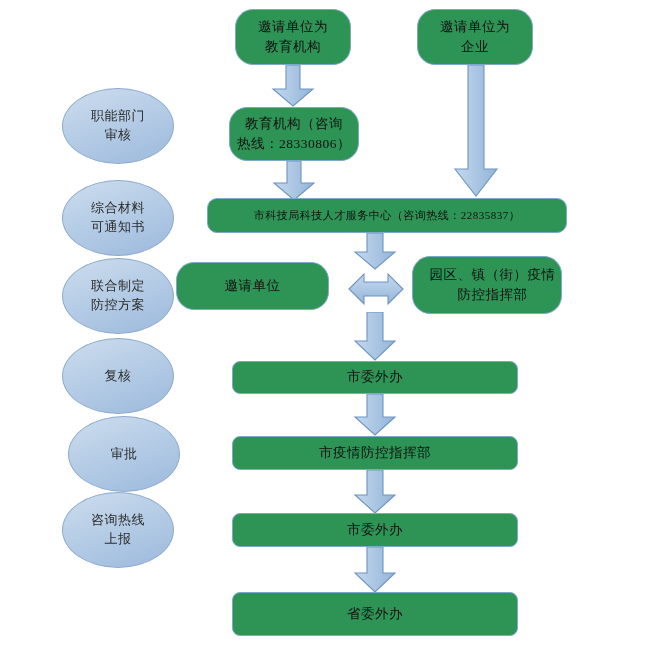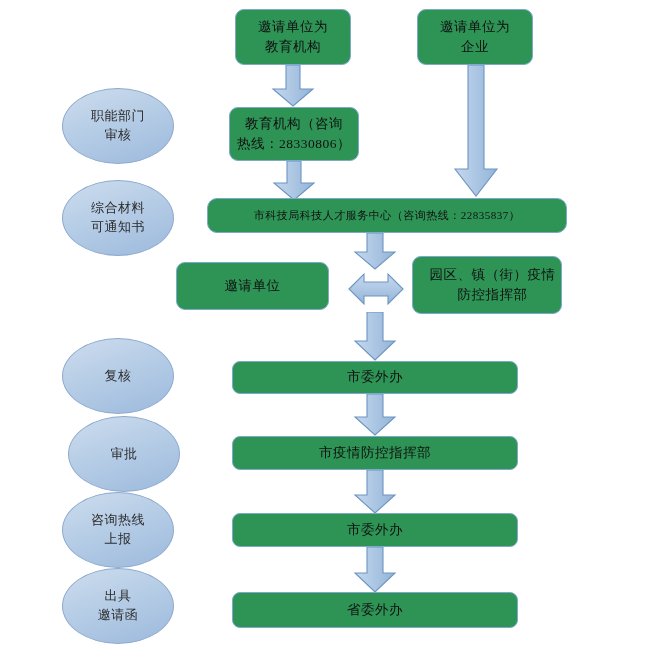--- a/index.html
+++ b/index.html
@@ -42,21 +42,21 @@
     letter-spacing: 0.5px;
     color: #2b2b2b;
   }
   .ellipse span { display: block; white-space: nowrap; }
 
   
   .gbox {
     position: absolute;
     background: #2e9456;
     border: 1px solid #7fa8cd;
-    border-radius: 9px;
+    border-radius: 18px;
     box-sizing: border-box;
     display: flex;
     flex-direction: column;
     align-items: center;
     justify-content: center;
     text-align: center;
     color: #101010;
     font-size: 13.5px;
     line-height: 1.5;
     letter-spacing: 0.5px;
@@ -81,38 +81,38 @@
   <div class="ellipse" style="left:62px; top:88px;">
     <span>职能部门</span>
     <span>审核</span>
   </div>
 
   <div class="ellipse" style="left:62px; top:180px;">
     <span>综合材料</span>
     <span>可通知书</span>
   </div>
 
+  <div class="ellipse" style="left:62px; top:258px;">
+    <span>联合制定</span>
+    <span>防控方案</span>
+  </div>
 
   <div class="ellipse" style="left:62px; top:338px;">
     <span>复核</span>
   </div>
 
   <div class="ellipse" style="left:68px; top:416px;">
     <span>审批</span>
   </div>
 
   <div class="ellipse" style="left:62px; top:492px;">
     <span>咨询热线</span>
     <span>上报</span>
   </div>
 
-  <div class="ellipse" style="left:62px; top:568px;">
-    <span>出具</span>
-    <span>邀请函</span>
-  </div>
 
   <div class="gbox" style="left:235px; top:9px; width:116px; height:56px;">
     <span>邀请单位为</span>
     <span>教育机构</span>
   </div>
 
   <div class="gbox" style="left:417px; top:9px; width:116px; height:56px;">
     <span>邀请单位为</span>
     <span>企业</span>
   </div>
@@ -215,17 +215,17 @@
   <div class="gbox bar" style="left:232px; top:513px; width:286px; height:34px;">
     <span>市委外办</span>
   </div>
 
   <div class="arrow-down" style="left:353px; top:547px;">
     <svg width="44" height="46" viewBox="0 0 44 46">
       <polygon points="14,0 30,0 30,26 42,26 22,45 2,26 14,26" fill="url(#ag1)" stroke="#6d94c2" stroke-width="1.1"></polygon>
     </svg>
   </div>
 
-  <div class="gbox bar" style="left:232px; top:592px; width:286px; height:36px;">
+  <div class="gbox bar" style="left:232px; top:592px; width:286px; height:44px;">
     <span>省委外办</span>
   </div>
 
 </div>
 
 </body></html>

